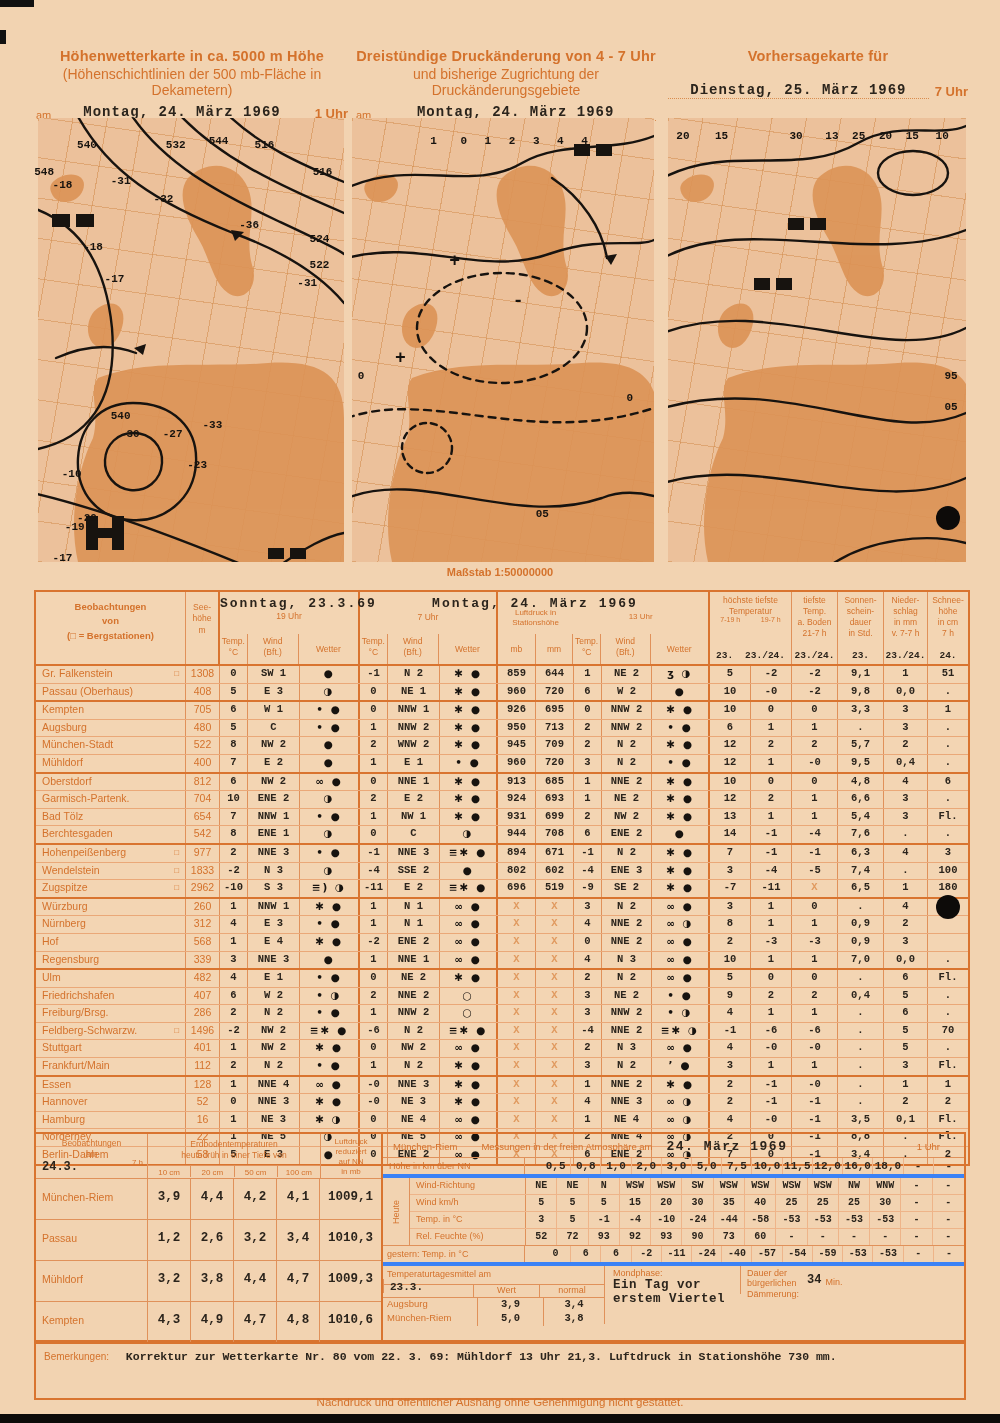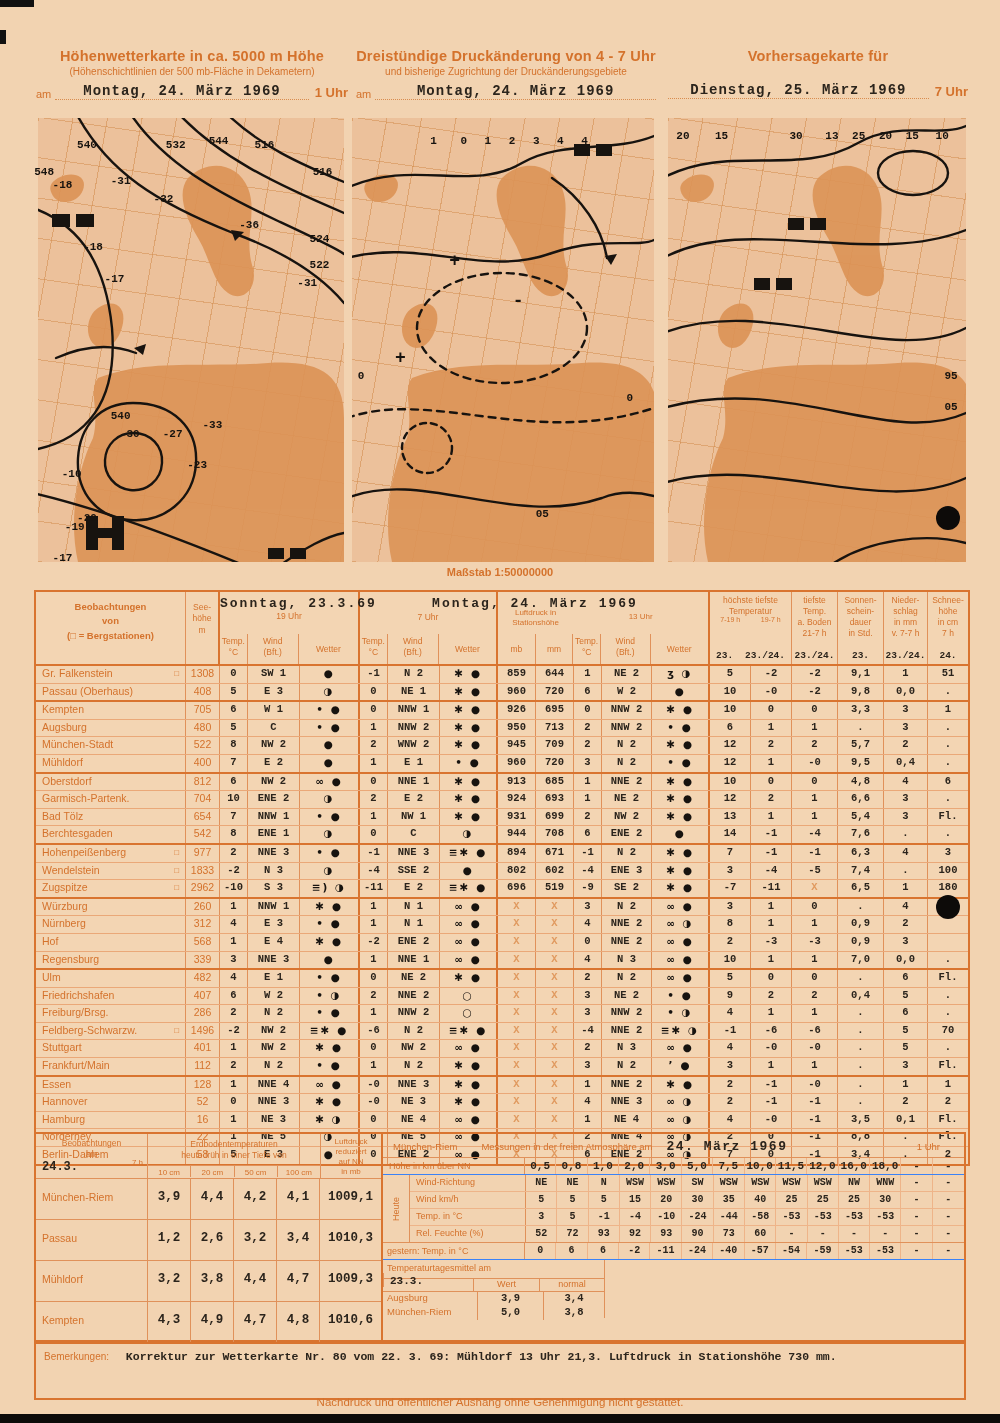--- a/index.html
+++ b/index.html
@@ -13,21 +13,21 @@
   .scan-bottom{position:absolute;left:0;bottom:0;width:100%;height:9px;background:#0d0b09;}
   .hole{position:absolute;width:24px;height:24px;border-radius:50%;background:#0d0b09;}
 
   
   .hdr{position:absolute;left:36px;top:48px;width:932px;display:flex;}
   .hdr-col{position:relative;}
   .hdr-col.c1{width:312px;}
   .hdr-col.c2{width:300px;margin-left:8px;}
   .hdr-col.c3{width:300px;margin-left:12px;}
   .hdr-title{font-size:14.5px;font-weight:700;text-align:center;letter-spacing:.2px;}
-  .hdr-sub{font-size:10px;text-align:center;margin-top:2px;}
+  .hdr-sub{font-size:14px;text-align:center;margin-top:2px;}
   .hdr-dateline{display:flex;align-items:flex-end;margin-top:6px;font-size:12px;}
   .hdr-dateline .am{font-size:11px;margin-right:4px;}
   .dotted{flex:1;border-bottom:1px dotted #d98c4f;text-align:center;}
   .hdr-time{font-size:13px;font-weight:700;margin-left:6px;}
   .dateval{font-size:14px;letter-spacing:1px;}
 
   
   .maps{position:absolute;left:38px;top:118px;width:928px;height:444px;display:flex;}
   .map{position:relative;height:444px;background:
         repeating-linear-gradient(100deg,rgba(209,138,74,.55) 0 1px,transparent 1px 34px),
@@ -109,21 +109,21 @@
   .g-row .st{width:112px;border-right:1px solid #e0915a;box-sizing:border-box;font-size:10.5px;padding:12px 0 0 6px;}
   .g-row .v{width:43px;border-right:1px solid #e0915a;box-sizing:border-box;font-size:12.5px;text-align:center;padding-top:11px;}
   .g-row .p{flex:1;font-size:12.5px;text-align:center;padding-top:11px;}
 
   .rbox{flex:1;margin-left:0;border:2px solid #d9742f;border-left:none;box-sizing:border-box;}
   .atm-title{display:flex;align-items:baseline;height:24px;border-bottom:1px solid #e0915a;font-size:9.5px;padding:5px 8px 0 10px;box-sizing:border-box;}
   .atm-title .dt{font-size:13px;letter-spacing:1.5px;margin-left:14px;}
   .atm-title .tm{margin-left:auto;margin-right:16px;}
   .atm-title .ttl{margin-left:24px;}
   .atm{font-size:9px;}
-  .atm-r{display:flex;border-bottom:1px solid #3b82f6;}
+  .atm-r{display:flex;border-bottom:4px solid #3b82f6;gap:16px;}
   .atm-lab2{width:142px;box-sizing:border-box;border-right:1px solid #e0915a;padding:3px 0 0 6px;}
   .atm-vals{flex:1;display:grid;grid-template-columns:repeat(14,1fr);}
   .atm-vals div{border-right:1px solid #eeb489;text-align:center;font-size:10px;line-height:16px;}
   .atm-vals div:last-child{border-right:none;}
   .hrow .atm-vals div{font-size:11px;}
   .atm-mid{display:flex;border-bottom:1px solid #e0915a;}
   .atm-heute{width:26px;border-right:1px solid #e0915a;position:relative;}
   .atm-heute span{position:absolute;left:50%;top:50%;transform:translate(-50%,-50%) rotate(-90deg);font-size:9px;}
   .atm-midrows{flex:1;}
   .amr{display:flex;border-bottom:1px solid #eeb489;}
@@ -1259,20 +1259,31 @@
                 <span class="n type">3,4</span>
               </div>
               <div class="mrow">
                 <span class="s print">München-Riem</span>
                 <span class="w type">5,0</span>
                 <span class="n type">3,8</span>
               </div>
             </div>
         </div>
         <div class="sunmoon">
+          <div class="sm-r2">
+            <div class="sm-ph">
+              <span class="print">Mondphase:</span><br>
+              <span class="type big">Ein Tag vor erstem Viertel</span>
+            </div>
+            <div class="sm-dm">
+              <span class="print">Dauer der<br>bürgerlichen<br>Dämmerung:</span>
+              <span class="type val">34</span>
+              <span class="print min">Min.</span>
+            </div>
+          </div>
         </div>
       </div>
     </div>
   </div>
 
   <div class="remarks">
     <span class="lbl print">Bemerkungen:</span>
     <span class="txt type">Korrektur zur Wetterkarte Nr. 80 vom 22. 3. 69:  Mühldorf 13 Uhr  21,3. Luftdruck in Stationshöhe 730 mm.</span>
   </div>
 

